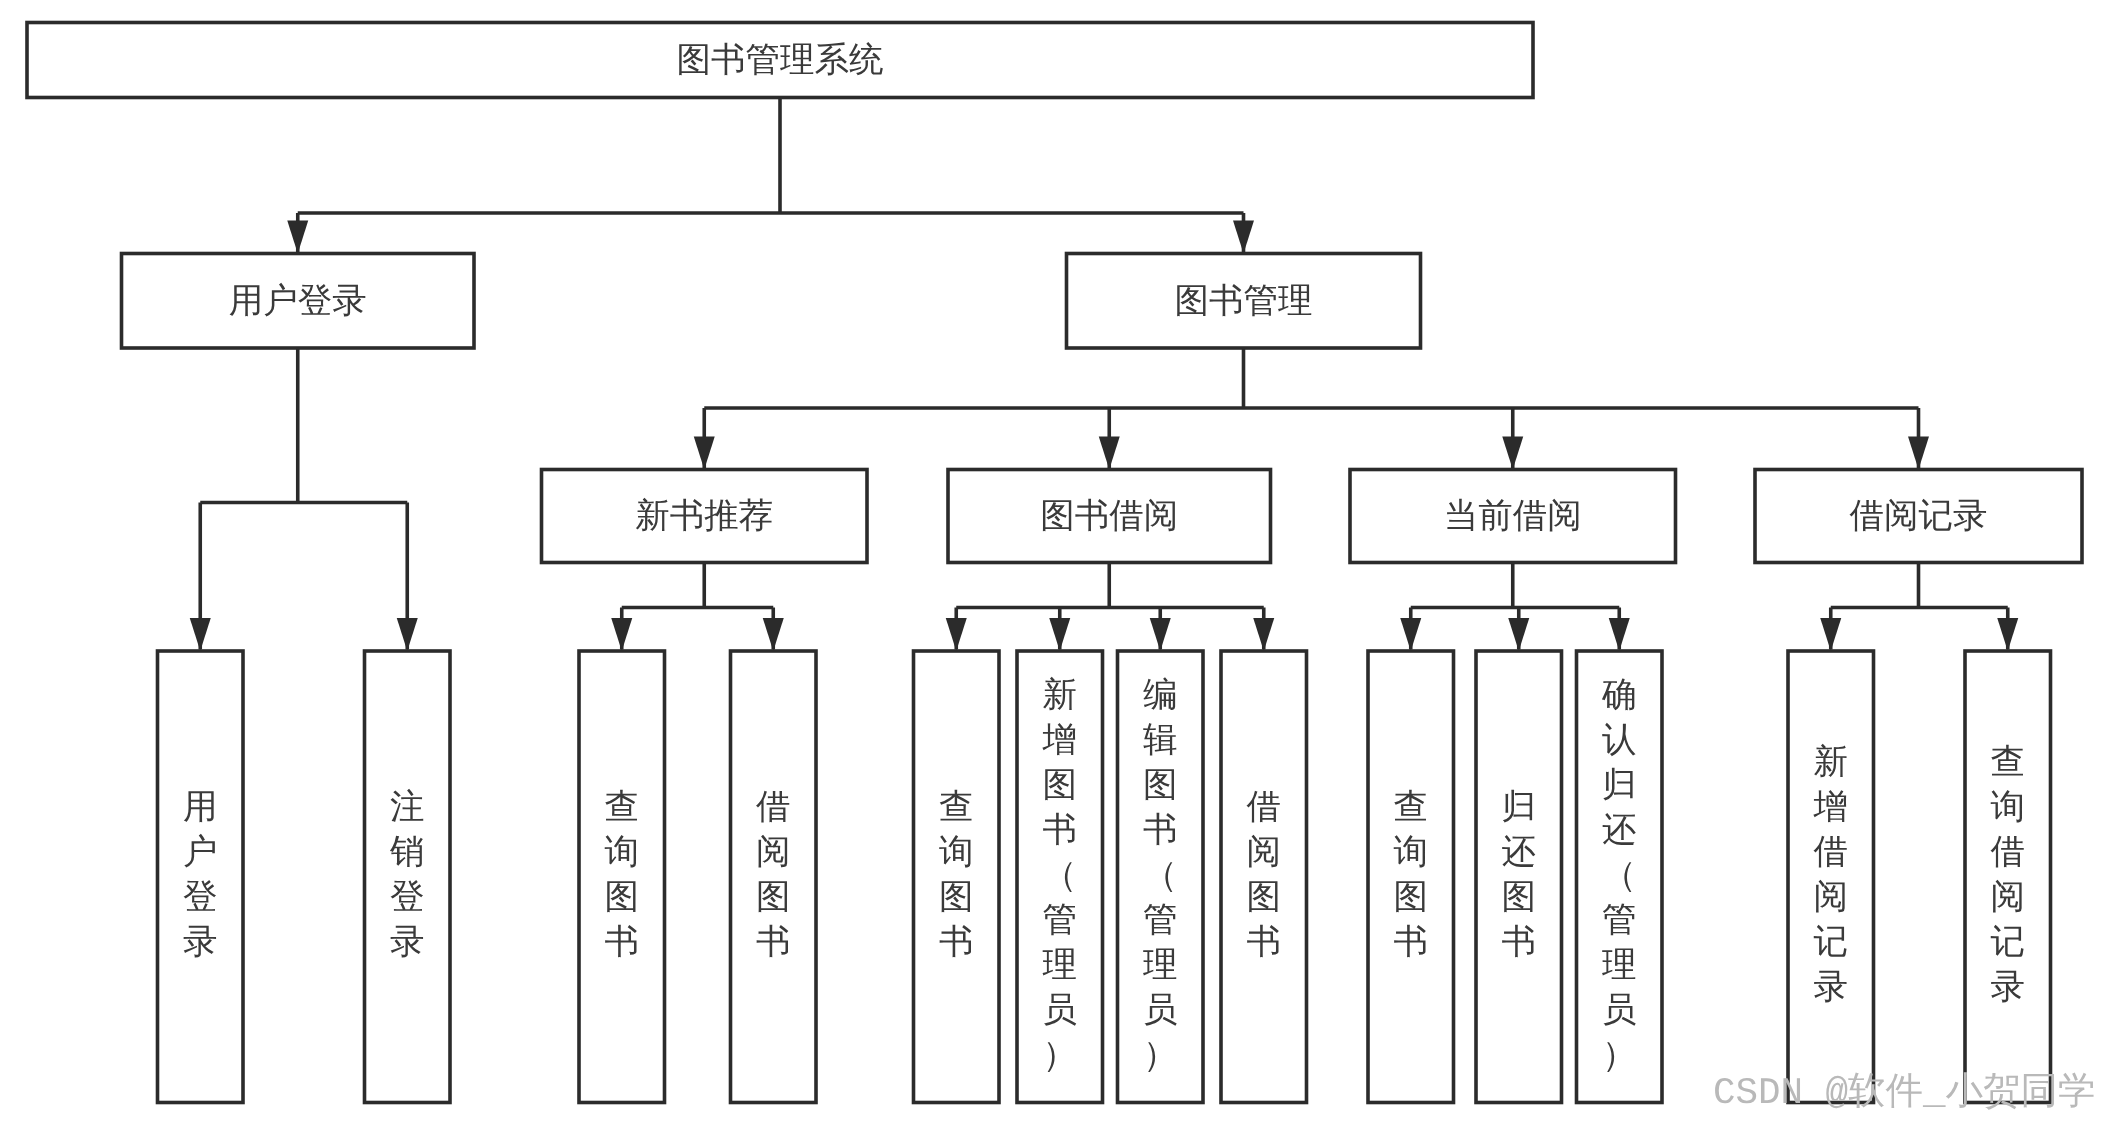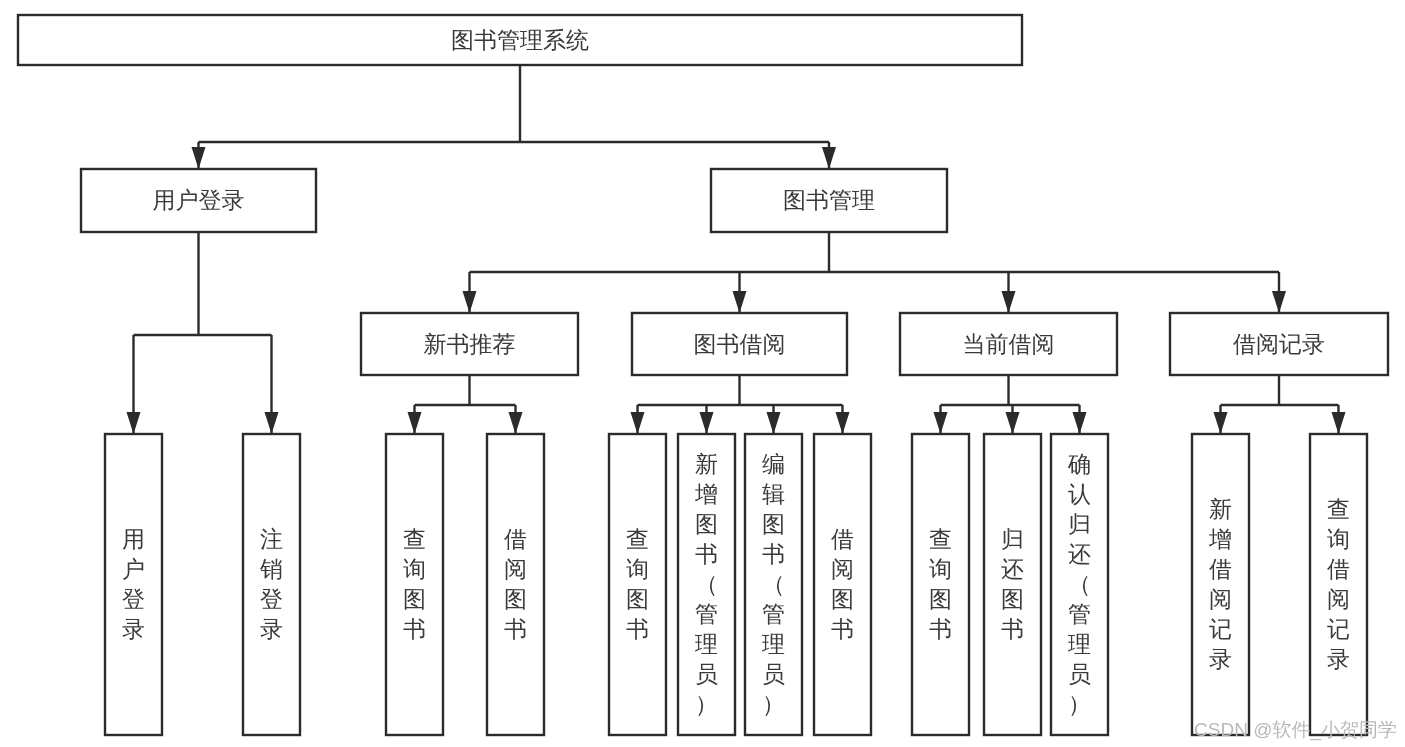--- a/index.html
+++ b/index.html
@@ -50,22 +50,22 @@
   text.label-h {
     font-size: 23px;
   }
   text.label-v {
     font-size: 23px;
   }
   .watermark {
     position: absolute;
     right: 8px;
     bottom: 4px;
-    font-family: Liberation Sans, sans-serif;
-    font-size: 19px;
+    font-family: Liberation Mono, monospace;
+    font-size: 25px;
     color: #b9b9b9;
     white-space: nowrap;
     user-select: none;
     pointer-events: none;
   }
 </style>
 </head>
 <body>
 
 <div id="diagram-root">

